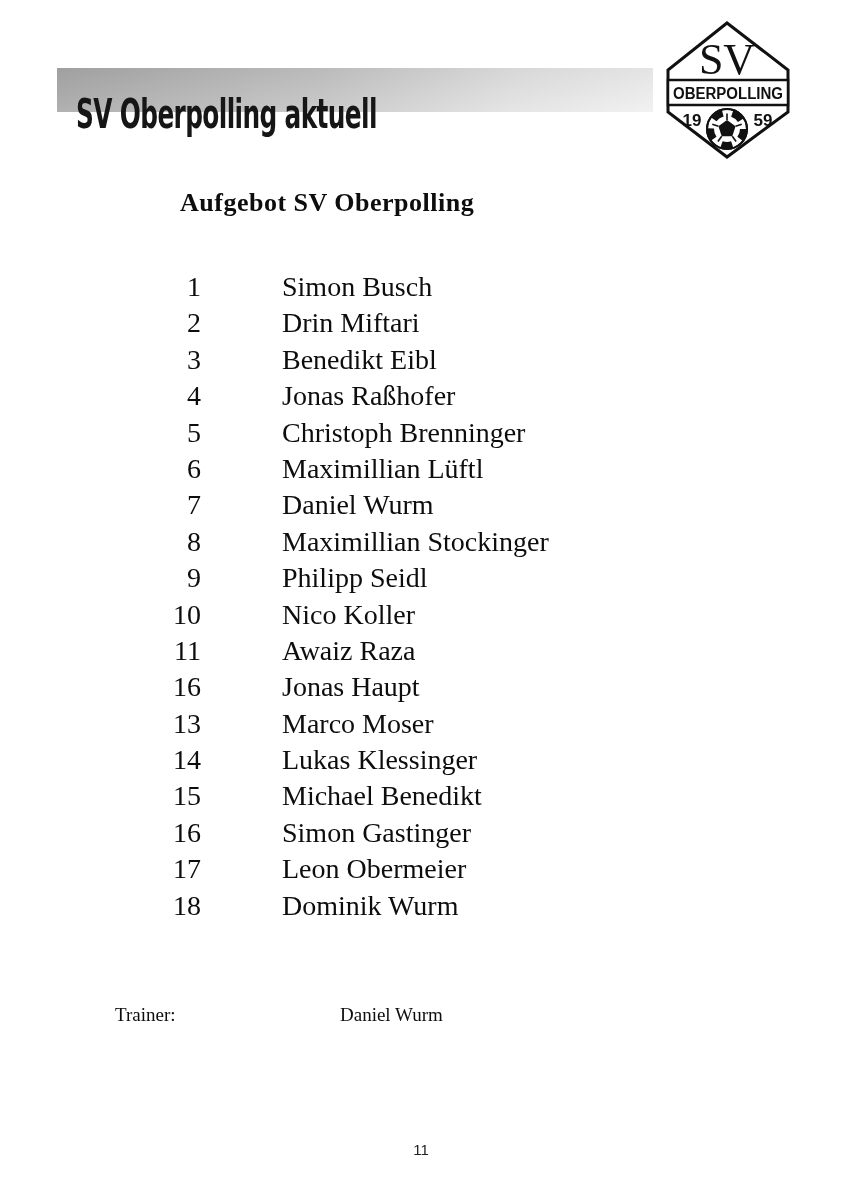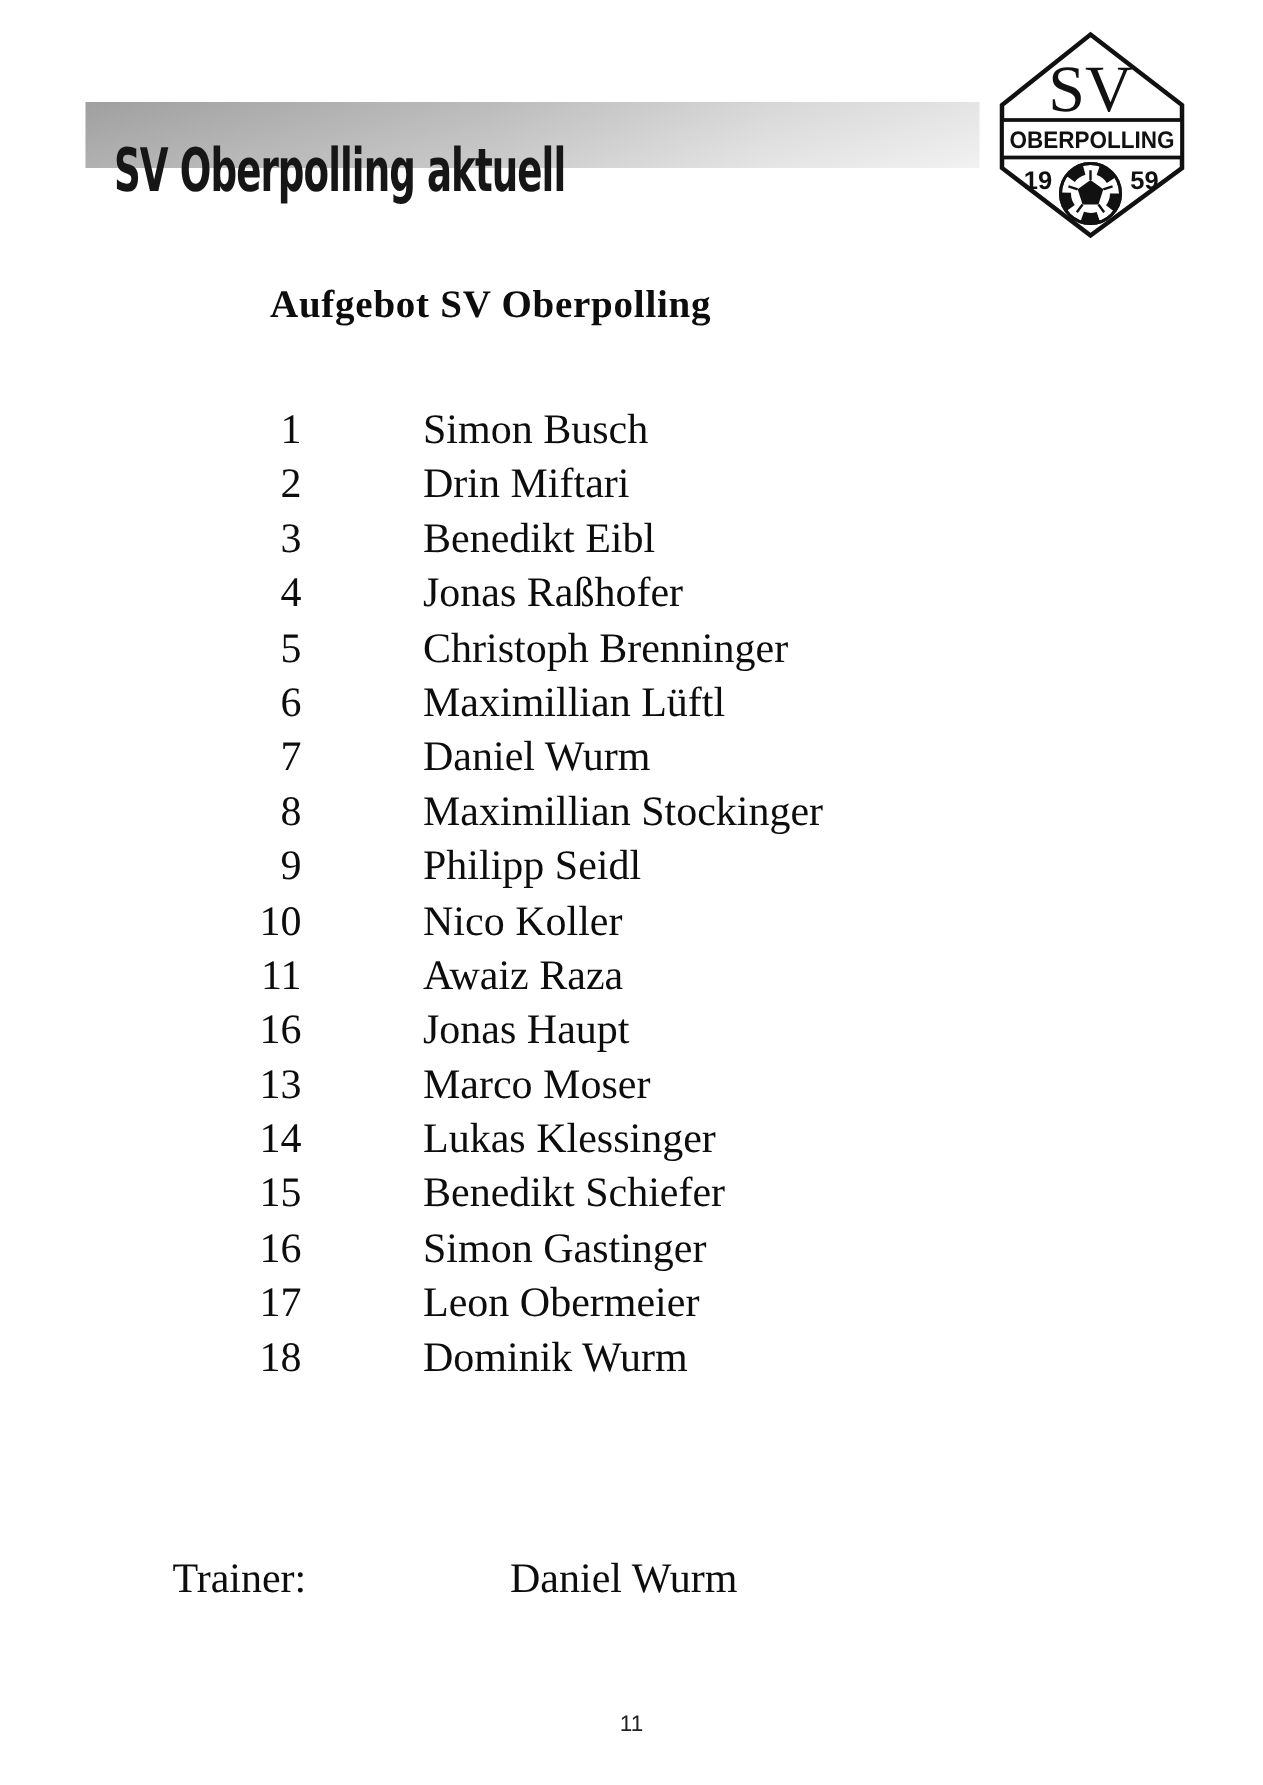--- a/index.html
+++ b/index.html
@@ -27,21 +27,21 @@
   .logo .band-text{font-family:"Liberation Sans", sans-serif;font-weight:bold;font-size:16px;}
   .logo .year-text{font-family:"Liberation Sans", sans-serif;font-weight:bold;font-size:17px;}
   .page-title{
     position:absolute;left:180px;top:188px;margin:0;
     font-size:26px;font-weight:bold;letter-spacing:0.5px;white-space:nowrap;
   }
   .roster{position:absolute;left:0;top:269px;width:680px;font-size:28px;padding-left:16px;}
   .roster-row{height:36.4px;line-height:36.4px;white-space:nowrap;}
   .num{display:inline-block;width:185px;text-align:right;}
   .pname{display:inline-block;margin-left:81px;}
-  .trainer-block{position:absolute;left:115px;top:1035px;display:flex;font-size:28px;}
+  .trainer-block{position:absolute;left:115px;top:997px;display:flex;font-size:19px;}
   .trainer-label{width:225px;line-height:36.4px;}
   .trainer-names div{line-height:36.4px;white-space:nowrap;}
   .page-number{
     position:absolute;left:0;top:1141px;width:842px;text-align:center;
     font-family:"Liberation Sans", sans-serif;font-size:15px;color:#222;
   }
 </style>
 </head>
 <body>
 
@@ -82,21 +82,21 @@
     <div class="roster-row"><span class="num">5</span><span class="pname">Christoph Brenninger</span></div>
     <div class="roster-row"><span class="num">6</span><span class="pname">Maximillian Lüftl</span></div>
     <div class="roster-row"><span class="num">7</span><span class="pname">Daniel Wurm</span></div>
     <div class="roster-row"><span class="num">8</span><span class="pname">Maximillian Stockinger</span></div>
     <div class="roster-row"><span class="num">9</span><span class="pname">Philipp Seidl</span></div>
     <div class="roster-row"><span class="num">10</span><span class="pname">Nico Koller</span></div>
     <div class="roster-row"><span class="num">11</span><span class="pname">Awaiz Raza</span></div>
     <div class="roster-row"><span class="num">16</span><span class="pname">Jonas Haupt</span></div>
     <div class="roster-row"><span class="num">13</span><span class="pname">Marco Moser</span></div>
     <div class="roster-row"><span class="num">14</span><span class="pname">Lukas Klessinger</span></div>
-    <div class="roster-row"><span class="num">15</span><span class="pname">Benedikt Schiefer</span></div>
+    <div class="roster-row"><span class="num">15</span><span class="pname">Michael Benedikt</span></div>
     <div class="roster-row"><span class="num">16</span><span class="pname">Simon Gastinger</span></div>
     <div class="roster-row"><span class="num">17</span><span class="pname">Leon Obermeier</span></div>
     <div class="roster-row"><span class="num">18</span><span class="pname">Dominik Wurm</span></div>
   </div>
 
   <div class="trainer-block">
     <div class="trainer-label">Trainer:</div>
     <div class="trainer-names">
       <div>Daniel Wurm</div>
     </div>

